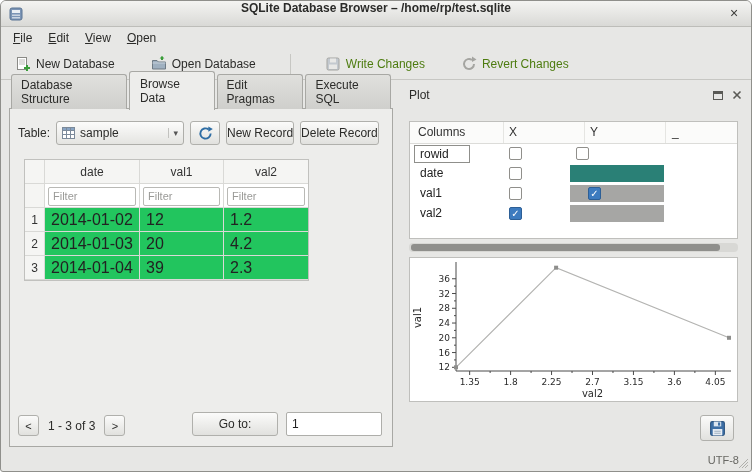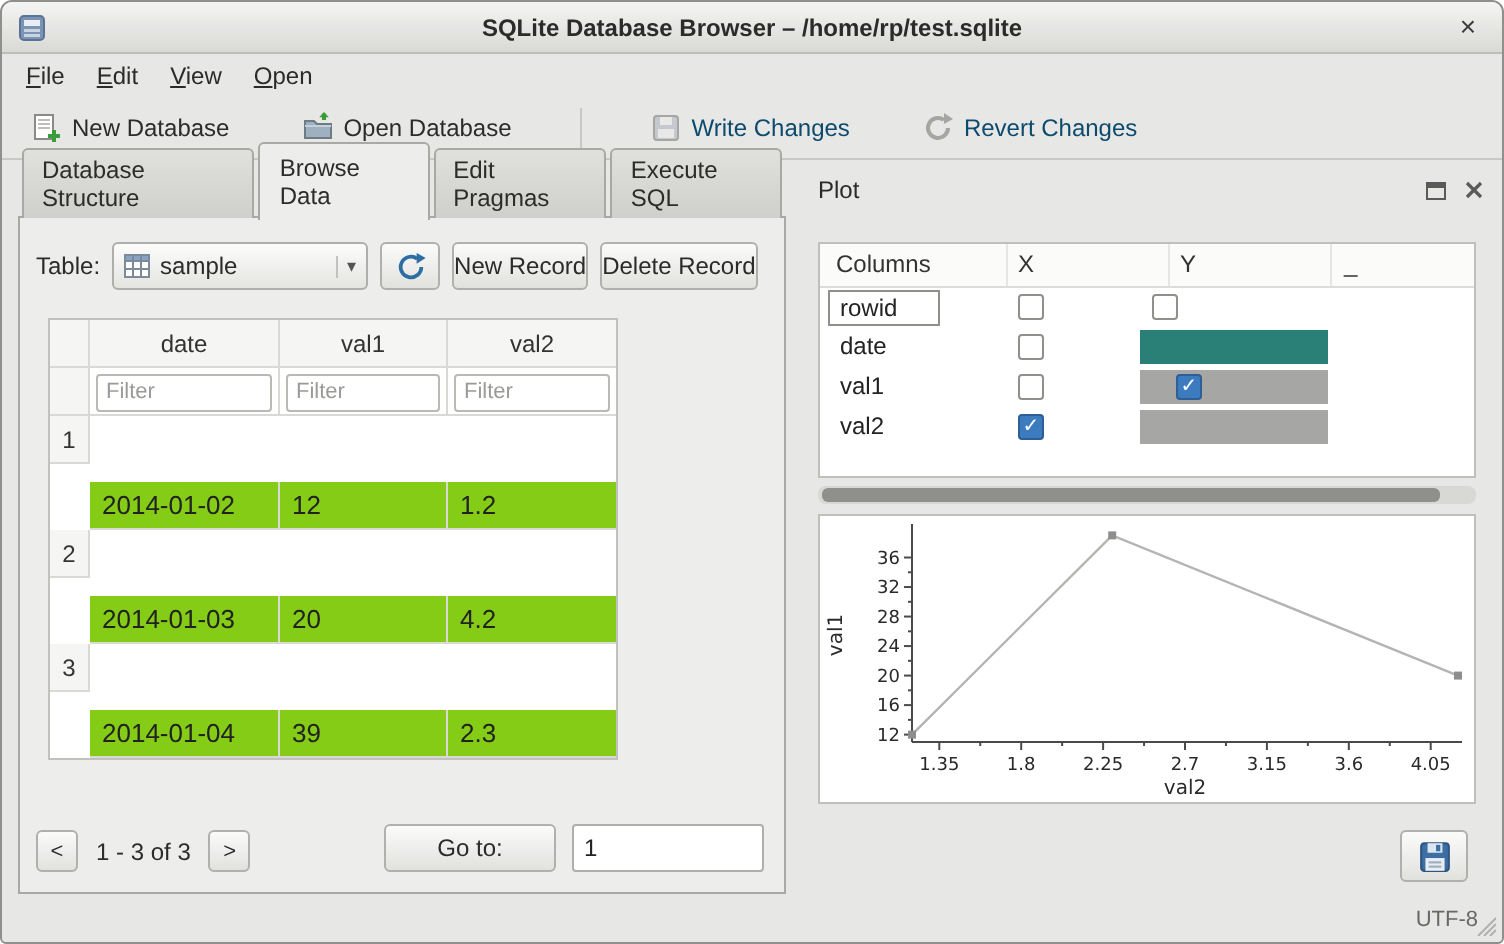--- a/index.html
+++ b/index.html
@@ -2,37 +2,37 @@
 <html style="--check-blue: #3d7bbf; --teal: #2a8076; --block-gray: #a6a6a4; --line-gray: #b4b4b2;"><head>
 <meta charset="utf-8">
 <style>
   * { margin:0; padding:0; box-sizing:border-box; font-family:"Liberation Sans","DejaVu Sans",sans-serif; }
   html,body { background:#fff; }
   .window{ position:relative; width:752px; height:472px; background:#e7e7e5;
     border:1px solid #8f8f8b; border-radius:6px 6px 3px 3px; overflow:hidden; }
 
   
   .titlebar{ height:26px; background:linear-gradient(#f4f4f2,#d9d9d6); border-bottom:1px solid #bdbdb9;
-    display:flex; align-items:center; justify-content:center; position:relative; }
+    display:flex; justify-content:center; position:relative; }
   .title{ font-size:12px; font-weight:bold; color:#2b2b29; }
   .app-icon{ position:absolute; left:8px; top:6px; }
   .close-btn{ position:absolute; right:8px; top:3px; width:18px; height:18px; text-align:center;
     line-height:18px; font-size:14px; color:#3c3c3a; cursor:default; }
 
   
   .menubar{ height:22px; display:flex; align-items:center; padding-left:4px; background:#e7e7e5; }
   .menu-item{ display:inline-block; padding:2px 8px; font-size:12px; color:#2b2b29; }
   .menu-item::first-letter{ text-decoration:underline; }
 
   
   .toolbar{ height:31px; display:flex; align-items:center; padding-left:6px; gap:20px;
     border-bottom:1px solid #c7c7c3; }
   .tool-btn{ display:flex; align-items:center; gap:5px; padding:3px 8px; border-radius:3px;
     font-size:12px; color:#2c2c2a; }
-  .tool-btn.disabled{ color:#0c4a6e; }
+  .tool-btn.disabled{ color:#4d7c0f; }
   .tool-sep{ width:1px; height:20px; background:#c7c7c3; margin:0 6px; }
 
   
   .btn{ background:linear-gradient(#fbfbfa,#e1e1de); border:1px solid #b0b0ac; border-radius:3px;
     font-size:12px; color:#2b2b29; height:24px; padding:0 0; cursor:default; }
   .sq-btn{ background:linear-gradient(#fbfbfa,#e1e1de); border:1px solid #b0b0ac; border-radius:3px;
     width:21px; height:21px; font-size:11px; color:#2b2b29; }
 
   
   .left-panel{ position:absolute; left:8px; top:84px; width:384px; height:362px; }
@@ -53,21 +53,21 @@
     background:linear-gradient(#fbfbfa,#e1e1de); border:1px solid #b0b0ac; border-radius:3px; }
   .rec-btn{ margin-left:6px; }
 
   
   .data-grid{ position:absolute; top:50px; left:14px; display:grid;
     grid-template-columns:20px 95px 84px 84px; border:1px solid #c1c1be; background:#fff; }
   .data-grid > div{ border-right:1px solid #d9d9d6; border-bottom:1px solid #d9d9d6; height:24px; }
   .data-grid > div:nth-child(4n){ border-right:none; }
   .gh{ background:#f5f5f3; text-align:center; font-size:12px; line-height:24px; color:#333; }
   .gn{ background:#f5f5f3; text-align:center; font-size:12px; line-height:24px; color:#333; }
-  .gc{ font-size:13px; line-height:23px; padding:0 6px; color:#222; background:#84cc16;margin-top:33px; }
+  .gc{ font-size:16px; line-height:23px; padding:0 6px; color:#222; background:#22c55e; }
   .gf{ background:#fff; padding:2px 3px; }
   .filter-input{ width:100%; height:19px; border:1px solid #b9b9b5; border-radius:2px; font-size:11px;
     padding:0 4px; color:#555; background:#fff; }
   .filter-input::placeholder{ color:#9a9a97; opacity:1; }
 
   .pag{ position:absolute; left:8px; bottom:10px; display:flex; align-items:center; gap:5px; }
   .pag-label{ font-size:12px; color:#2b2b29; padding:0 4px; }
   .goto{ position:absolute; right:10px; bottom:10px; display:flex; align-items:center; gap:8px; }
   .goto-btn{ width:86px; }
   .goto-input{ width:96px; height:24px; border:1px solid #aeaeaa; border-radius:2px; background:#fff;

